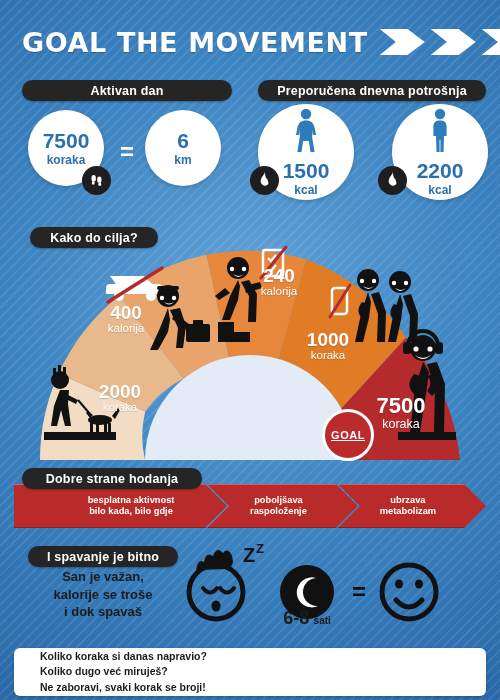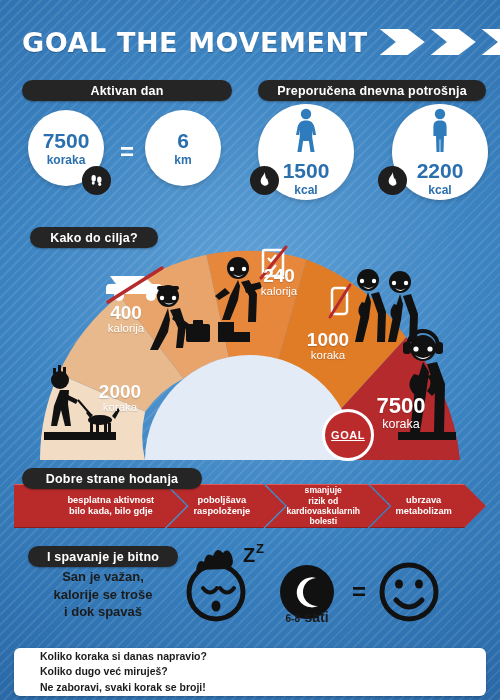--- a/index.html
+++ b/index.html
@@ -74,22 +74,22 @@
   
   #sleep{position:absolute;left:0;top:540px;width:500px;height:105px;}
   .sleep-text{
     position:absolute;left:28px;top:568px;width:150px;text-align:center;
     color:#1b1b1b;font-size:13px;font-weight:bold;line-height:1.35;
   }
   .hours{
     position:absolute;left:272px;top:608px;width:70px;text-align:center;
     color:#1b1b1b;font-weight:bold;
   }
-  .hours .h-num{font-size:10px;}
-  .hours .h-unit{font-size:14px;}
+  .hours .h-num{font-size:18px;}
+  .hours .h-unit{font-size:10px;}
   
   #footer{
     position:absolute;left:14px;top:648px;width:472px;height:48px;
     background:#ffffff;border-radius:6px;display:flex;align-items:center;
     box-shadow:0 1px 3px rgba(0,0,0,.25);
   }
   .foot-text{
     margin-left:26px;color:#1b1b1b;font-size:10.5px;font-weight:bold;line-height:1.45;
   }
   .garmin{margin-left:auto;margin-right:18px;position:relative;display:flex;align-items:flex-end;}
@@ -313,26 +313,20 @@
 
   <div id="benefits">
     <div class="barrow first" style="flex:1.28;">
       <span style="white-space:pre-line;">besplatna aktivnost
 bilo kada, bilo gdje</span>
     </div>
     <div class="barrow mid" style="flex:1.02;margin-left:-20px;">
       <span style="white-space:pre-line;">poboljšava
 raspoloženje</span>
     </div>
-    <div class="barrow mid" style="flex:1.08;margin-left:-20px;">
-      <span style="white-space:pre-line;font-size:8.6px;">smanjuje
-rizik od
-kardiovaskularnih
-bolesti</span>
-    </div>
     <div class="barrow mid" style="flex:1.0;margin-left:-20px;">
       <span style="white-space:pre-line;">ubrzava
 metabolizam</span>
     </div>
   </div>
 
   <div class="pill" style="left:28px;top:546px;width:150px;">I spavanje je bitno</div>
   <div class="sleep-text" style="white-space:pre-line;">San je važan,
 kalorije se troše
 i dok spavaš</div>

